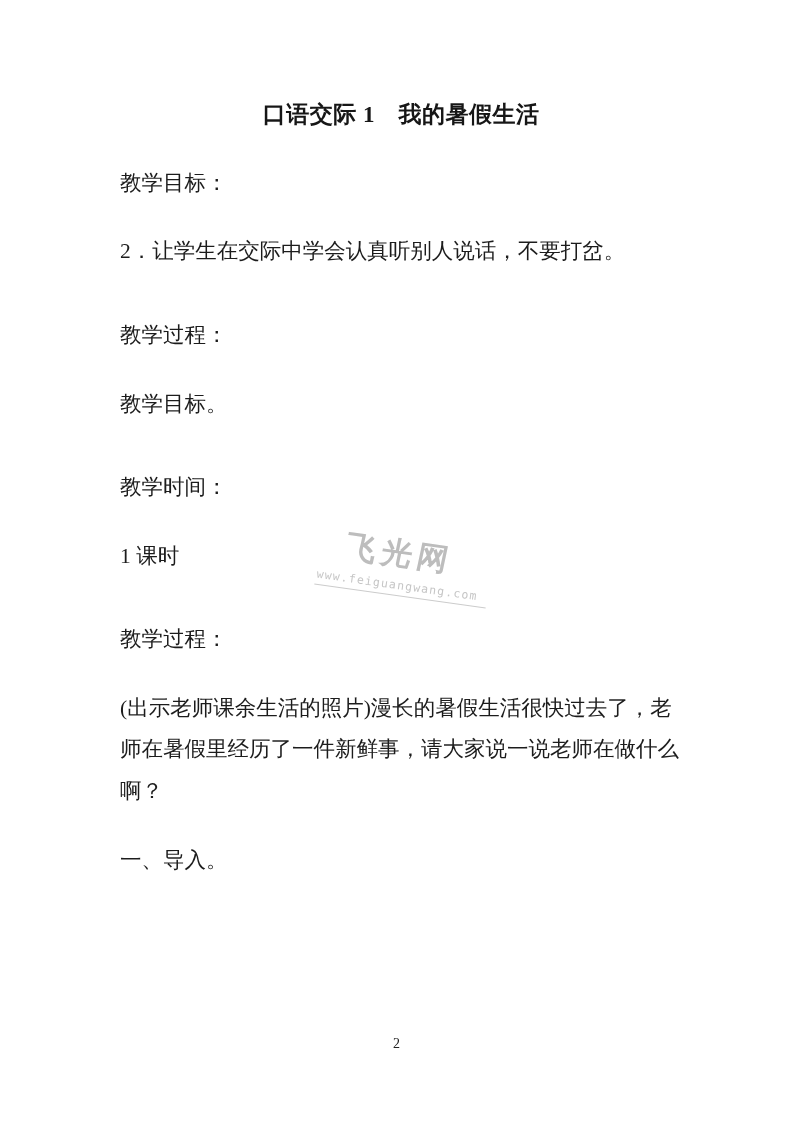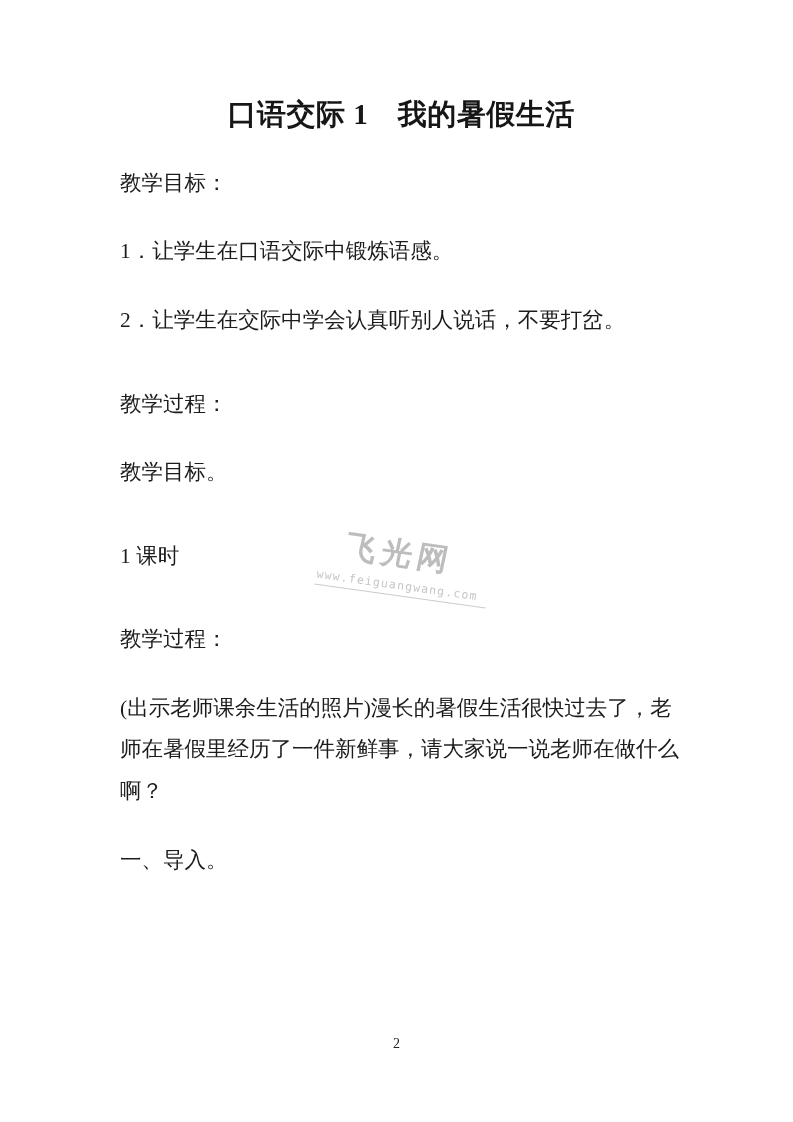--- a/index.html
+++ b/index.html
@@ -19,21 +19,21 @@
   .content {
     position: absolute;
     top: 94px;
     left: 120px;
     width: 562px;
     font-size: 21.5px;
     line-height: 41.7px;
   }
   .doc-title {
     margin: 0;
-    font-size: 29px;
+    font-size: 23px;
     font-weight: bold;
     text-align: center;
     line-height: 41.7px;
     letter-spacing: 0.5px;
     color: #161616;
   }
   .section { margin-top: 41.7px; }
   .section.first { margin-top: 0; }
   .line {
     line-break: anywhere;
@@ -90,31 +90,31 @@
     <div class="wm-name">飞光网</div>
     <div class="wm-url">www.feiguangwang.com</div>
   </div>
 
   <div class="content">
 
     <h1 class="doc-title">口语交际 1　我的暑假生活</h1>
 
     <div class="section first">
       <div class="line heading">教学目标：</div>
-      <div class="line">1．让学生在口语交际中锻炼语感。</div>
       <div class="line">2．让学生在交际中学会认真听别人说话，不要打岔。</div>
     </div>
 
 
     <div class="section">
       <div class="line heading">教学过程：</div>
       <div class="line">教学目标。</div>
     </div>
 
     <div class="section">
+      <div class="line heading">教学时间：</div>
       <div class="line">1 课时</div>
     </div>
 
     <div class="section">
       <div class="line heading">教学过程：</div>
       <div class="line">(出示老师课余生活的照片)漫长的暑假生活很快过去了，老师在暑假里经历了一件新鲜事，请大家说一说老师在做什么啊？</div>
       <div class="line">一、导入。</div>
     </div>
 
   </div>

